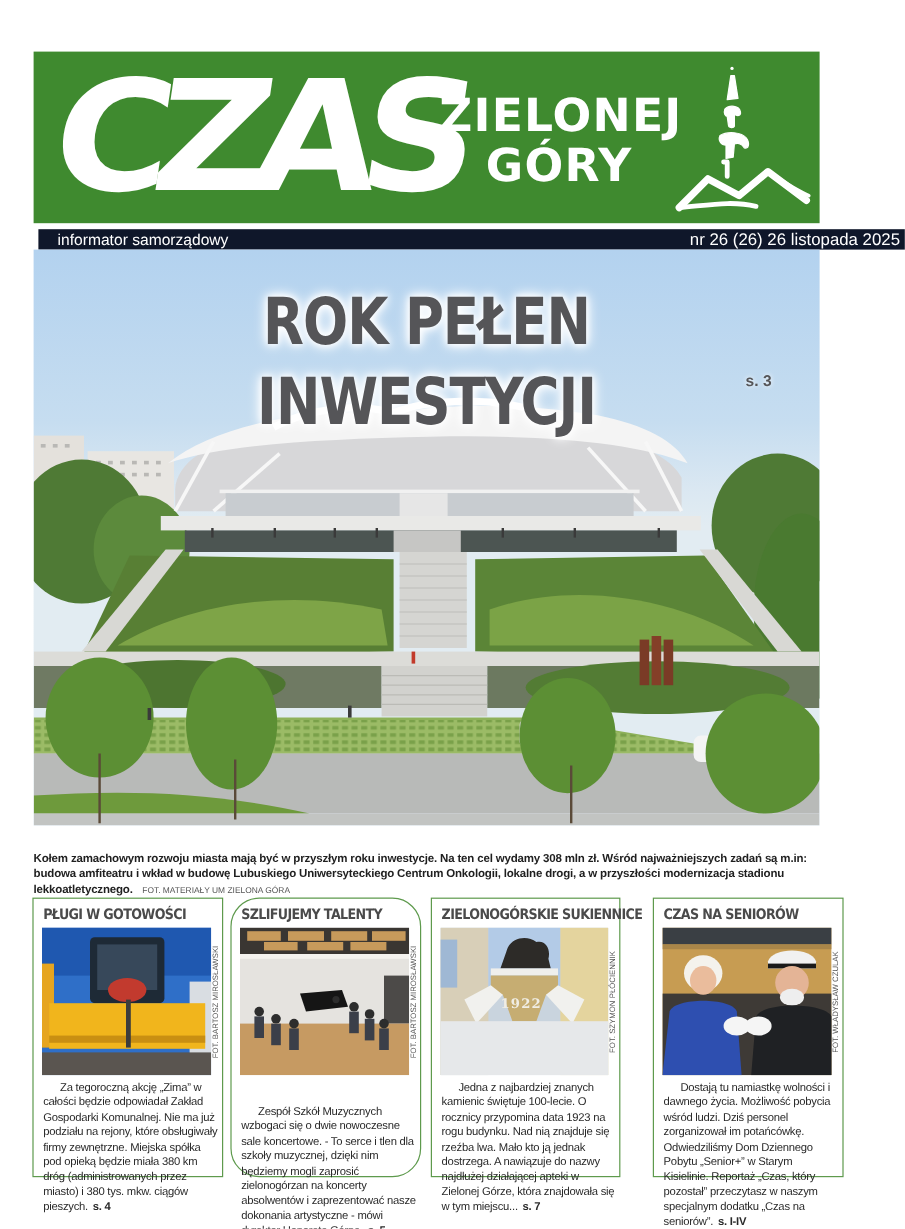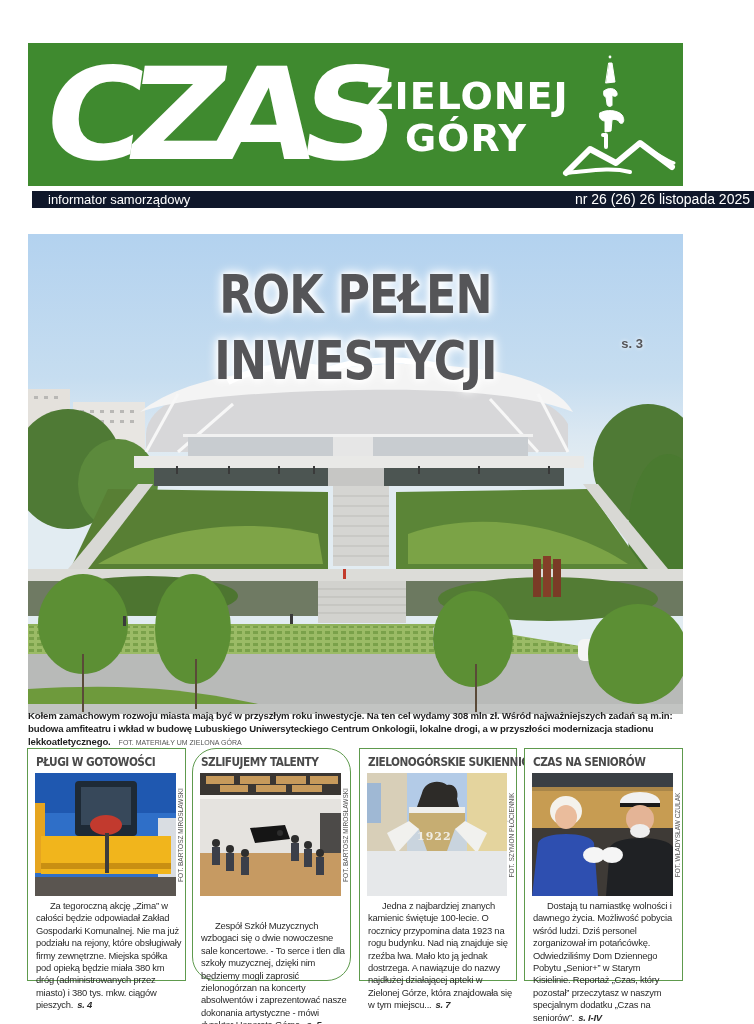--- a/index.html
+++ b/index.html
@@ -26,21 +26,21 @@
 
     .subbar {
       position: absolute; left: 32px; top: 191px; width: 732px; height: 17px;
       background: #0f172a; color: #ffffff;
     }
     .subbar .tagline { position: absolute; left: 16px; top: 0; font-size: 13px; line-height: 17px; }
     .subbar .issue { position: absolute; right: 14px; top: 0; font-size: 14px; line-height: 17px; }
 
     
     .hero {
-      position: absolute; left: 28px; top: 234px; width: 655px; height: 480px;
+      position: absolute; left: 28px; top: 208px; width: 655px; height: 480px;
       background: linear-gradient(#b3d2ef 0%, #c6ddf0 30%, #dbe8f2 42%, #e2ecf2 48%);
       overflow: hidden;
     }
     .hero-headline {
       position: absolute; left: 0; top: 28px; width: 655px; text-align: center;
       font-family: "DejaVu Sans", sans-serif; font-weight: bold; font-size: 54px;
       line-height: 66px; color: #555558; letter-spacing: -1px;
       transform: scaleX(0.82); transform-origin: center;
       text-shadow: 0 0 6px #ffffff, 0 0 10px #ffffff, 0 0 14px #ffffff;
     }
@@ -75,21 +75,21 @@
     .card-credit span {
       position: absolute; left: 50%; top: 50%; white-space: nowrap;
       font-size: 6.5px; color: #555; transform: translate(-50%, -50%) rotate(-90deg);
     }
     .card-text {
       position: absolute; left: 8px; top: 151px;
       font-family: "Liberation Sans", sans-serif; font-size: 9.4px; line-height: 12.4px;
       color: #2a2a2a; letter-spacing: -0.2px;
     }
     .card-text .indent { display: inline-block; width: 14px; }
-    .card-text .page { font-weight: bold; margin-left: 4px; font-style: italic; }
+    .card-text .page { font-weight: bold; margin-left: 4px; }
   </style>
 </head>
 <body>
 
 <header class="masthead">
   <div class="logo-czas">CZAS</div>
   <div class="logo-sub">
     <div>ZIELONEJ</div>
     <div>GÓRY</div>
   </div>
@@ -323,21 +323,21 @@
     <rect x="0" y="78" width="140" height="45" fill="#e6e8ea"></rect>
   </svg>
   <text class="hidden-year"></text>
   <div style="position:absolute; left:57px; top:81px; color:#f0ede4; font-family:'DejaVu Serif',serif; font-weight:bold; font-size:11px; letter-spacing:1px;">1922</div>
   <div class="card-credit" style="left:146px;">
       <span>FOT. SZYMON PŁÓCIENNIK</span>
     </div>
   <p class="card-text" style="width:144px;"><span class="indent"></span><span>Jedna z najbardziej znanych kamienic świętuje 100-lecie. O rocznicy przypomina data 1923 na rogu budynku. Nad nią znajduje się rzeźba lwa. Mało kto ją jednak dostrzega. A nawiązuje do nazwy najdłużej działającej apteki w Zielonej Górze, która znajdowała się w tym miejscu...</span><span class="page">s. 7</span></p>
 </article>
 
-<article class="card" style="left:524px; width:159px;">
+<article class="card" style="left:544px; width:159px;">
   <h2 class="card-title">CZAS NA SENIORÓW</h2>
   <svg class="card-photo" style="width:141px;" viewBox="0 0 141 123" preserveAspectRatio="none">
     <rect width="141" height="123" fill="#c79c52"></rect>
     <rect x="0" y="0" width="141" height="14" fill="#3a3f44"></rect>
     <rect x="0" y="14" width="141" height="4" fill="#a98649"></rect>
     <rect x="0" y="55" width="141" height="68" fill="#3e3a36"></rect>
 
     <ellipse cx="34" cy="38" rx="16" ry="15" fill="#f4f2ec"></ellipse>
     <ellipse cx="34" cy="44" rx="11" ry="12" fill="#eabc9c"></ellipse>
     <path d="M6 70 C10 58 58 58 62 70 L66 123 L0 123 Z" fill="#2e4fb0"></path>

